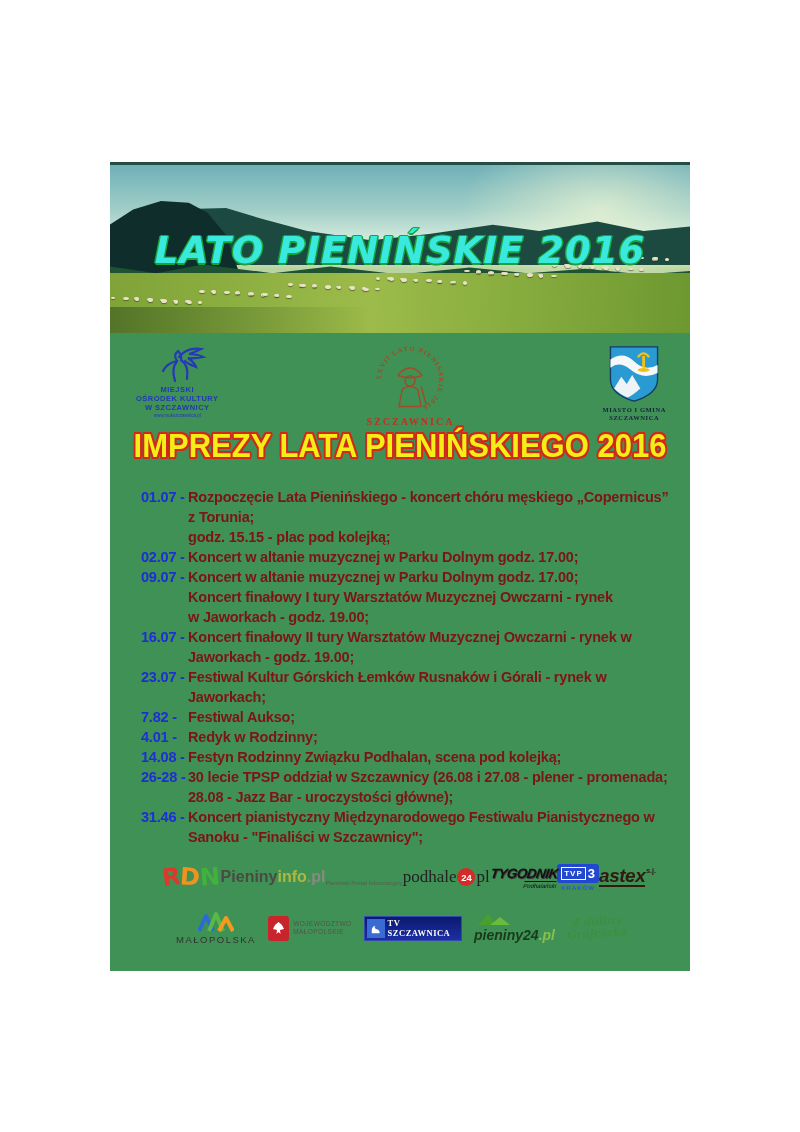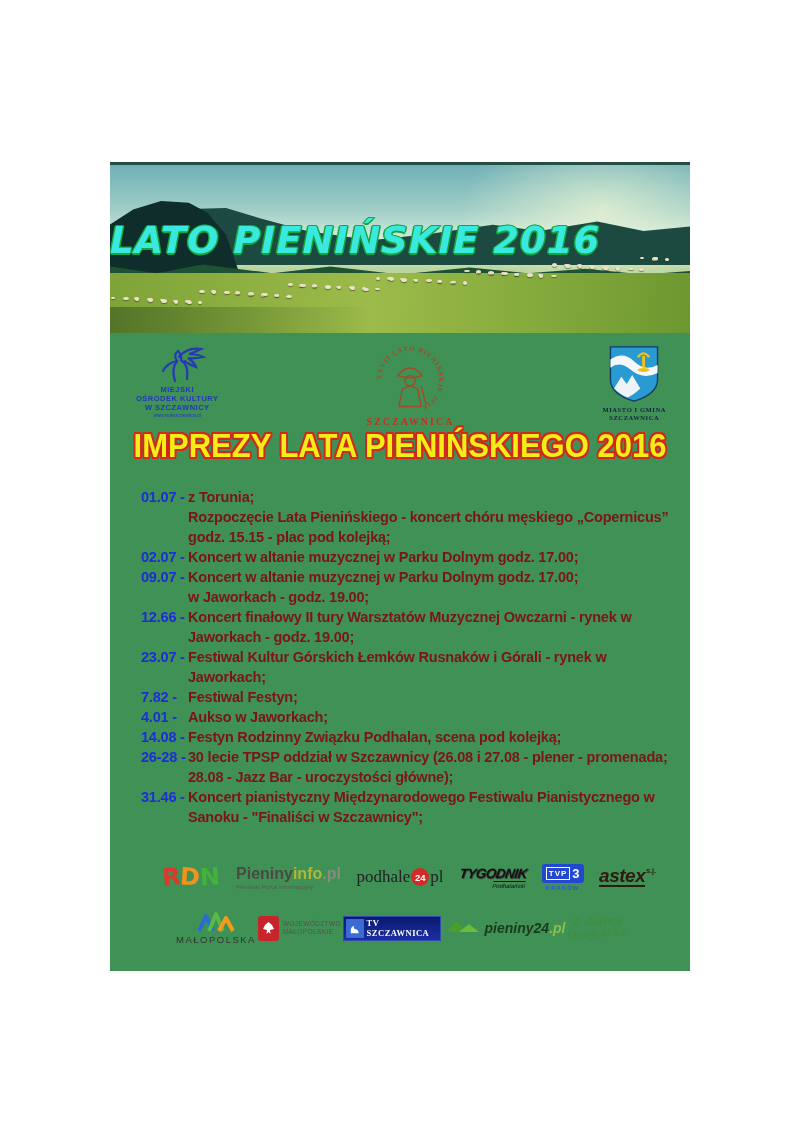--- a/index.html
+++ b/index.html
@@ -21,21 +21,21 @@
          clip-path:polygon(0 100%,0 40%,10% 22%,22% 12%,34% 14%,42% 26%,50% 52%,56% 100%);}
   .m-forest{position:absolute;left:0;top:84px;width:100%;height:44px;background:#1d5233;
          clip-path:polygon(0 100%,0 40%,8% 55%,16% 35%,28% 55%,38% 40%,50% 58%,62% 42%,72% 55%,82% 45%,92% 58%,100% 50%,100% 100%);}
   .meadow{position:absolute;left:0;bottom:0;width:100%;height:60px;
          background:linear-gradient(92deg,#7fa338,#9cbb4a 45%,#83a93c 75%,#6d9830);}
   .meadow::after{content:"";position:absolute;left:0;bottom:0;width:45%;height:26px;
          background:linear-gradient(90deg,rgba(30,60,20,.45),rgba(30,60,20,0));}
   .sheep-band{position:absolute;left:0;top:0;width:100%;height:100%;}
   .sheep-band i{position:absolute;background:#eae2c6;border-radius:50%;
          box-shadow:0 1px 1px rgba(40,60,20,.55);}
-  .photo-title{position:absolute;left:0;right:0;top:54px;
+  .photo-title{position:absolute;left:0;right:0;top:64px;text-align:center;
          font-family:"DejaVu Sans",sans-serif;font-style:italic;font-weight:bold;
          font-size:37px;letter-spacing:1px;color:var(--header-cyan,#3ae9de);
          -webkit-text-stroke:1.6px var(--header-stroke,#17a43c);paint-order:stroke fill;
          text-shadow:1.5px 0 0 var(--header-stroke,#17a43c),-1.5px 0 0 var(--header-stroke,#17a43c),
                      0 1.5px 0 var(--header-stroke,#17a43c),0 -1.5px 0 var(--header-stroke,#17a43c);}
 
   
   .org-logos{position:absolute;top:183px;left:0;width:580px;height:84px;display:flex;
              justify-content:space-between;padding:0 24px 0 26px;box-sizing:border-box;}
   .org{display:flex;flex-direction:column;align-items:center;}
@@ -70,21 +70,21 @@
   .sponsors-row{position:absolute;display:flex;align-items:center;justify-content:space-between;}
   .row1{top:693px;left:52px;right:34px;height:44px;}
   .row2{top:741px;left:66px;right:62px;height:50px;}
   .logo{display:flex;align-items:center;}
 
   .rdn span{font-family:"DejaVu Sans",sans-serif;font-weight:bold;font-size:24px;display:inline-block;}
   .rdn-r{color:#d93a2c;transform:rotate(-6deg);}
   .rdn-d{color:#f0921e;transform:rotate(4deg);}
   .rdn-n{color:#43b13c;transform:rotate(-4deg);}
 
-  .pieninyinfo{flex-direction:column;align-items:flex-start;}
+  .pieninyinfo{flex-direction:row;align-items:flex-end;}
   .pi-name{font-size:16px;font-weight:bold;}
   .pi-1{color:#4a4a42;}.pi-2{color:#b0b83a;}.pi-3{color:#8a8a80;}
   .pi-sub{font-size:6px;color:#5a5a52;margin-top:1px;}
 
   .podhale{font-family:"Liberation Serif",serif;color:#222;font-size:17px;justify-content:center;}
   .ph-circle{display:inline-flex;align-items:center;justify-content:center;width:18px;height:18px;
       border-radius:50%;background:#d42b28;color:#fff;font-weight:bold;font-size:9.5px;
       font-family:"Liberation Sans",sans-serif;margin:0 1px;}
 
   .tygodnik{flex-direction:column;align-items:flex-end;transform:skewX(-8deg);}
@@ -110,21 +110,21 @@
       display:flex;align-items:center;justify-content:center;margin-right:4px;}
   .woj-lines{display:flex;flex-direction:column;}
   .woj-line{color:#55544e;font-size:6.5px;line-height:8px;letter-spacing:.4px;}
 
   .tvszcz{width:96px;height:23px;background:linear-gradient(180deg,#0a1a6e,#1c2fa4);
       border:1px solid #3348b0;display:flex;align-items:center;}
   .tvs-icon{width:19px;height:19px;background:#3a6ad4;margin:0 3px 0 2px;display:flex;
       align-items:center;justify-content:center;}
   .tvs-label{color:#fff;font-family:"Liberation Serif",serif;font-weight:bold;font-size:8.5px;letter-spacing:.5px;}
 
-  .pieniny24{flex-direction:row;align-items:flex-start;}
+  .pieniny24{flex-direction:column;align-items:flex-start;}
   .p24-name{color:#1a3a1a;font-weight:bold;font-style:italic;font-size:14px;}
   .p24-suffix{color:#8abf4a;font-weight:bold;font-style:italic;font-size:14px;}
 
   .grajcarek{flex-direction:column;align-items:center;transform:rotate(-4deg);}
   .gr-line{color:#3f8f3f;font-family:"DejaVu Serif",serif;font-style:italic;font-weight:bold;
       font-size:11px;line-height:12px;}
 </style>
 </head>
 <body>
 
@@ -272,62 +272,63 @@
       <div class="city-line">SZCZAWNICA</div>
     </div>
   </div>
 
   <div class="events-title">IMPREZY LATA PIENIŃSKIEGO 2016</div>
 
   <div class="event-list">
       <div class="event-row">
         <span class="event-date">01.07 -</span>
         <div class="event-text">
+          <div class="event-line">Rozpoczęcie Lata Pienińskiego - koncert chóru męskiego „Copernicus”</div>
           <div class="event-line">z Torunia;</div>
-          <div class="event-line">Rozpoczęcie Lata Pienińskiego - koncert chóru męskiego „Copernicus”</div>
           <div class="event-line">godz. 15.15 - plac pod kolejką;</div>
         </div>
       </div>
       <div class="event-row">
         <span class="event-date">02.07 -</span>
         <div class="event-text">
           <div class="event-line">Koncert w altanie muzycznej w Parku Dolnym godz. 17.00;</div>
         </div>
       </div>
       <div class="event-row">
         <span class="event-date">09.07 -</span>
         <div class="event-text">
           <div class="event-line">Koncert w altanie muzycznej w Parku Dolnym godz. 17.00;</div>
+          <div class="event-line">Koncert finałowy I tury Warsztatów Muzycznej Owczarni - rynek</div>
           <div class="event-line">w Jaworkach - godz. 19.00;</div>
         </div>
       </div>
       <div class="event-row">
-        <span class="event-date">12.66 -</span>
+        <span class="event-date">16.07 -</span>
         <div class="event-text">
           <div class="event-line">Koncert finałowy II tury Warsztatów Muzycznej Owczarni - rynek w</div>
           <div class="event-line">Jaworkach - godz. 19.00;</div>
         </div>
       </div>
       <div class="event-row">
         <span class="event-date">23.07 -</span>
         <div class="event-text">
           <div class="event-line">Festiwal Kultur Górskich Łemków Rusnaków i Górali - rynek w</div>
           <div class="event-line">Jaworkach;</div>
         </div>
       </div>
       <div class="event-row">
         <span class="event-date">7.82 -</span>
         <div class="event-text">
-          <div class="event-line">Festiwal Festyn;</div>
+          <div class="event-line">Festiwal Aukso;</div>
         </div>
       </div>
       <div class="event-row">
         <span class="event-date">4.01 -</span>
         <div class="event-text">
-          <div class="event-line">Aukso w Jaworkach;</div>
+          <div class="event-line">Redyk w Rodzinny;</div>
         </div>
       </div>
       <div class="event-row">
         <span class="event-date">14.08 -</span>
         <div class="event-text">
           <div class="event-line">Festyn Rodzinny Związku Podhalan, scena pod kolejką;</div>
         </div>
       </div>
       <div class="event-row">
         <span class="event-date">26-28 -</span>

